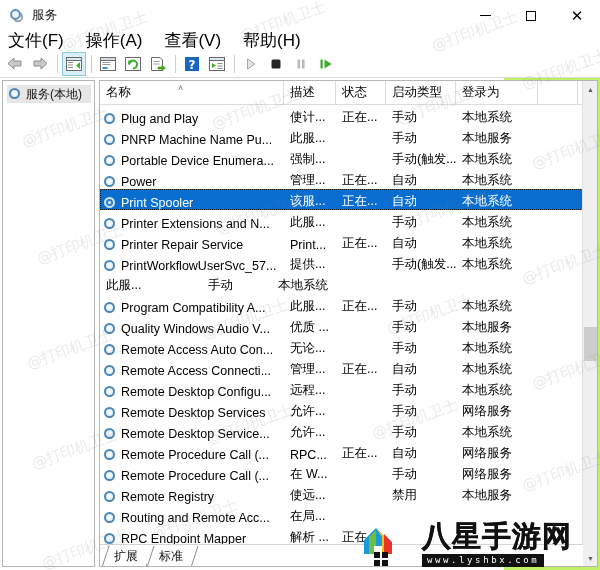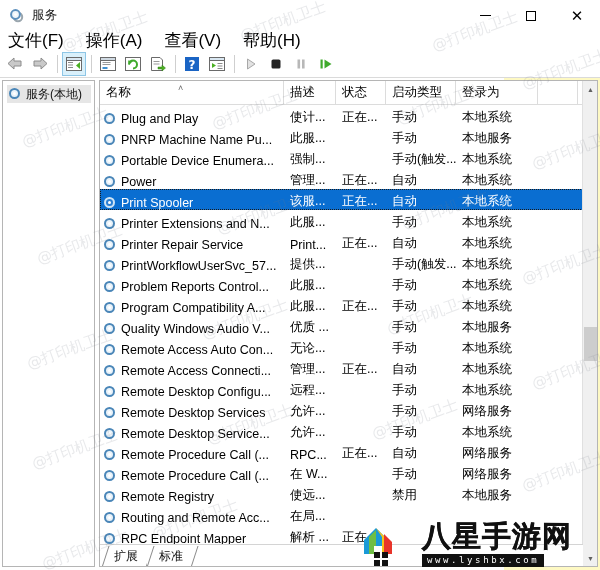--- a/index.html
+++ b/index.html
@@ -11,21 +11,21 @@
     height: 570px;
     overflow: hidden;
     background: #ffffff;
     font-family: "Liberation Sans", "DejaVu Sans", sans-serif;
     -webkit-font-smoothing: antialiased;
   }
   .window {
     position: relative;
     width: 600px;
     height: 570px;
-    background: #fef9c3;
+    background: #bef264;
     box-sizing: border-box;
     overflow: hidden;
   }
 
   
   .titlebar {
     position: absolute;
     left: 0; top: 0;
     width: 600px; height: 31px;
     background: #ffffff;
@@ -652,28 +652,20 @@
                 <span class="g-inner"></span>
               </span>
               <span>PrintWorkflowUserSvc_57...</span>
             </div>
             <div class="cell w-desc">提供...</div>
             <div class="cell w-status"></div>
             <div class="cell w-start">手动(触发...</div>
             <div class="cell w-logon">本地系统</div>
           </div>
           <div class="row">
-            <div class="cell cell-name w-name">
-              <span class="gear-ico">
-                <span class="g-shadow"></span>
-                <span class="g-outer"></span>
-                <span class="g-inner"></span>
-              </span>
-              <span>Problem Reports Control...</span>
-            </div>
             <div class="cell w-desc">此服...</div>
             <div class="cell w-status"></div>
             <div class="cell w-start">手动</div>
             <div class="cell w-logon">本地系统</div>
           </div>
           <div class="row">
             <div class="cell cell-name w-name">
               <span class="gear-ico">
                 <span class="g-shadow"></span>
                 <span class="g-outer"></span>

